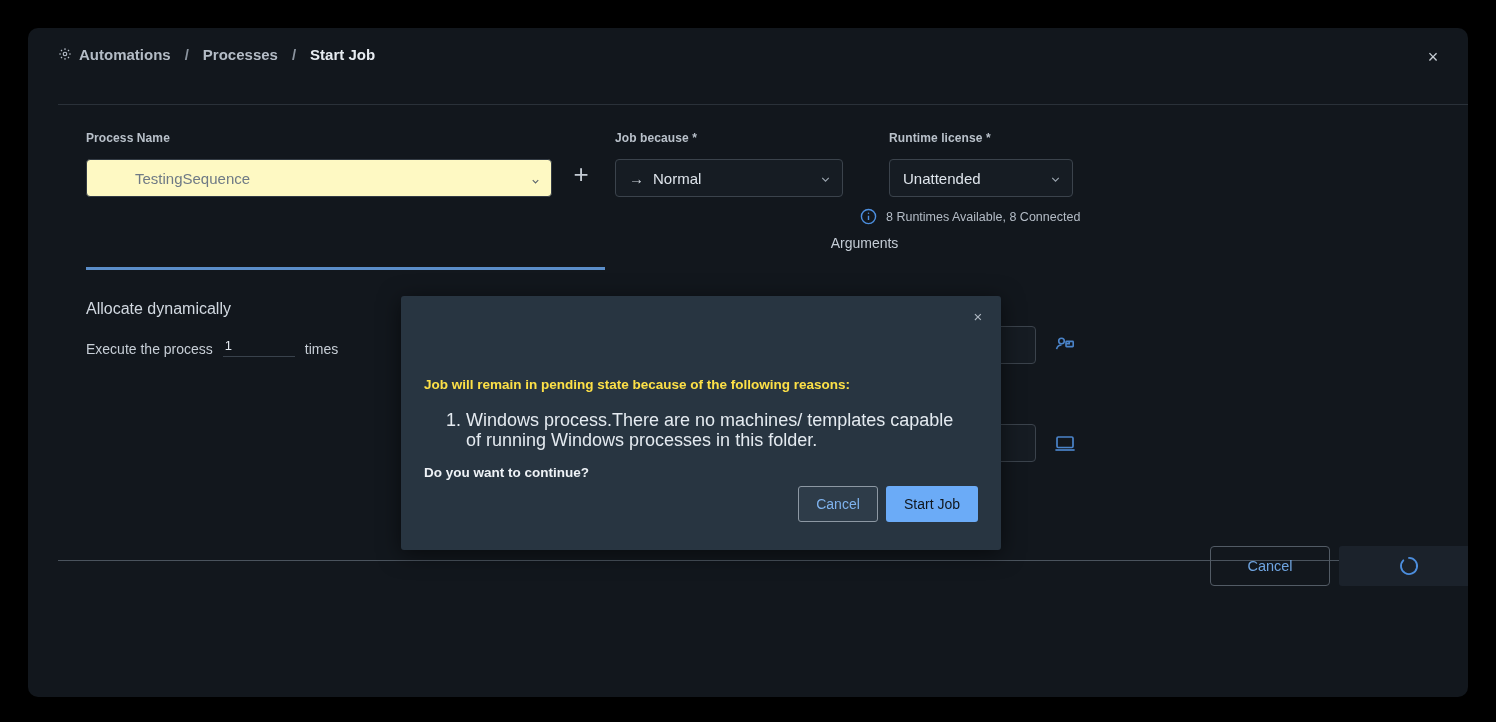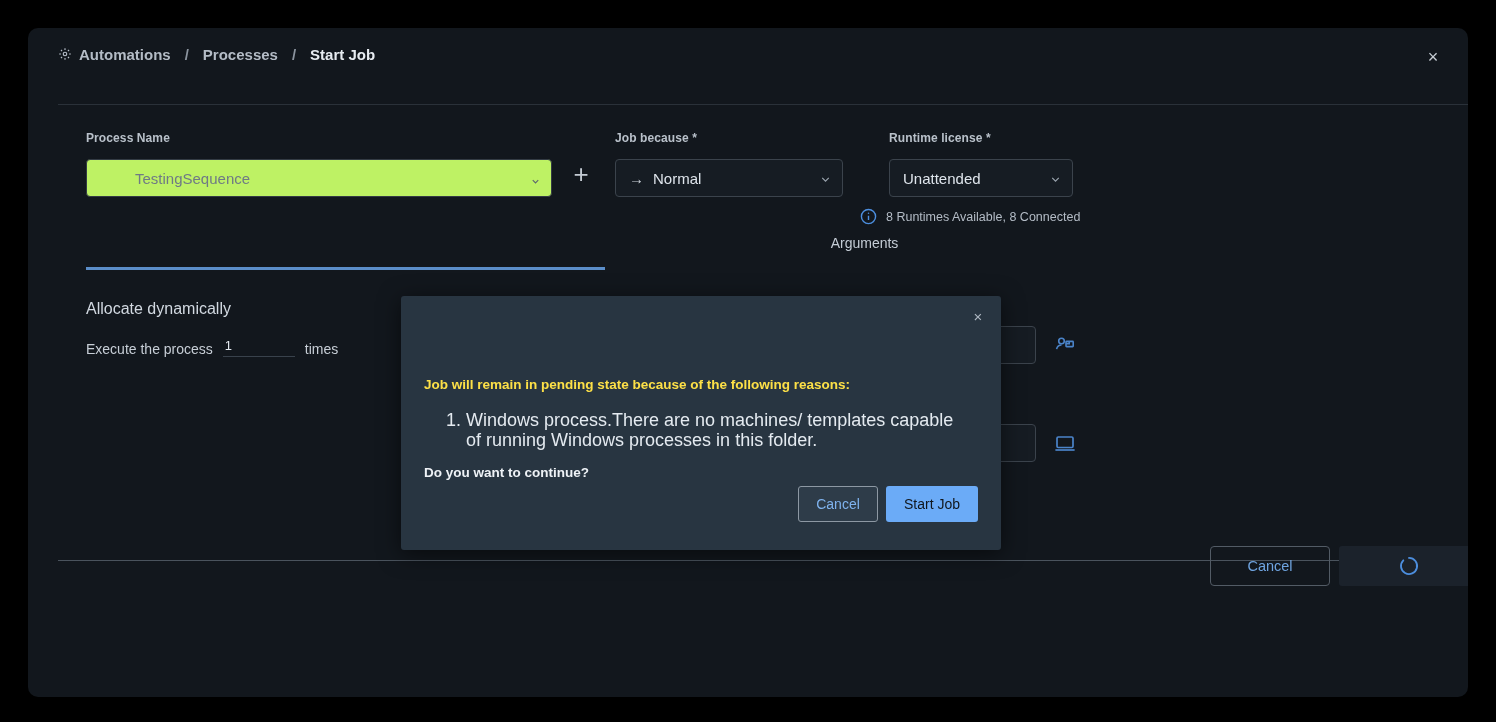--- a/index.html
+++ b/index.html
@@ -81,21 +81,21 @@
     background: #161c23;
     display: flex;
     align-items: center;
     padding: 0 10px 0 13px;
     font-size: 15px;
     color: #dfe5ec;
     cursor: pointer;
   }
   .sel-box.disabled {
     color: #6f7a85;
-    background: #bef264;
+    background: #fef9c3;
     border-color: #333b44;
     padding-left: 48px;
   }
   .sel-box .val { flex: 1; white-space: nowrap; overflow: hidden; }
   .chev {
     width: 13px; height: 13px;
     flex: none;
     color: #9aa4ae;
   }
   .chev.small { color: #5d666f; width: 11px; height: 11px; }

